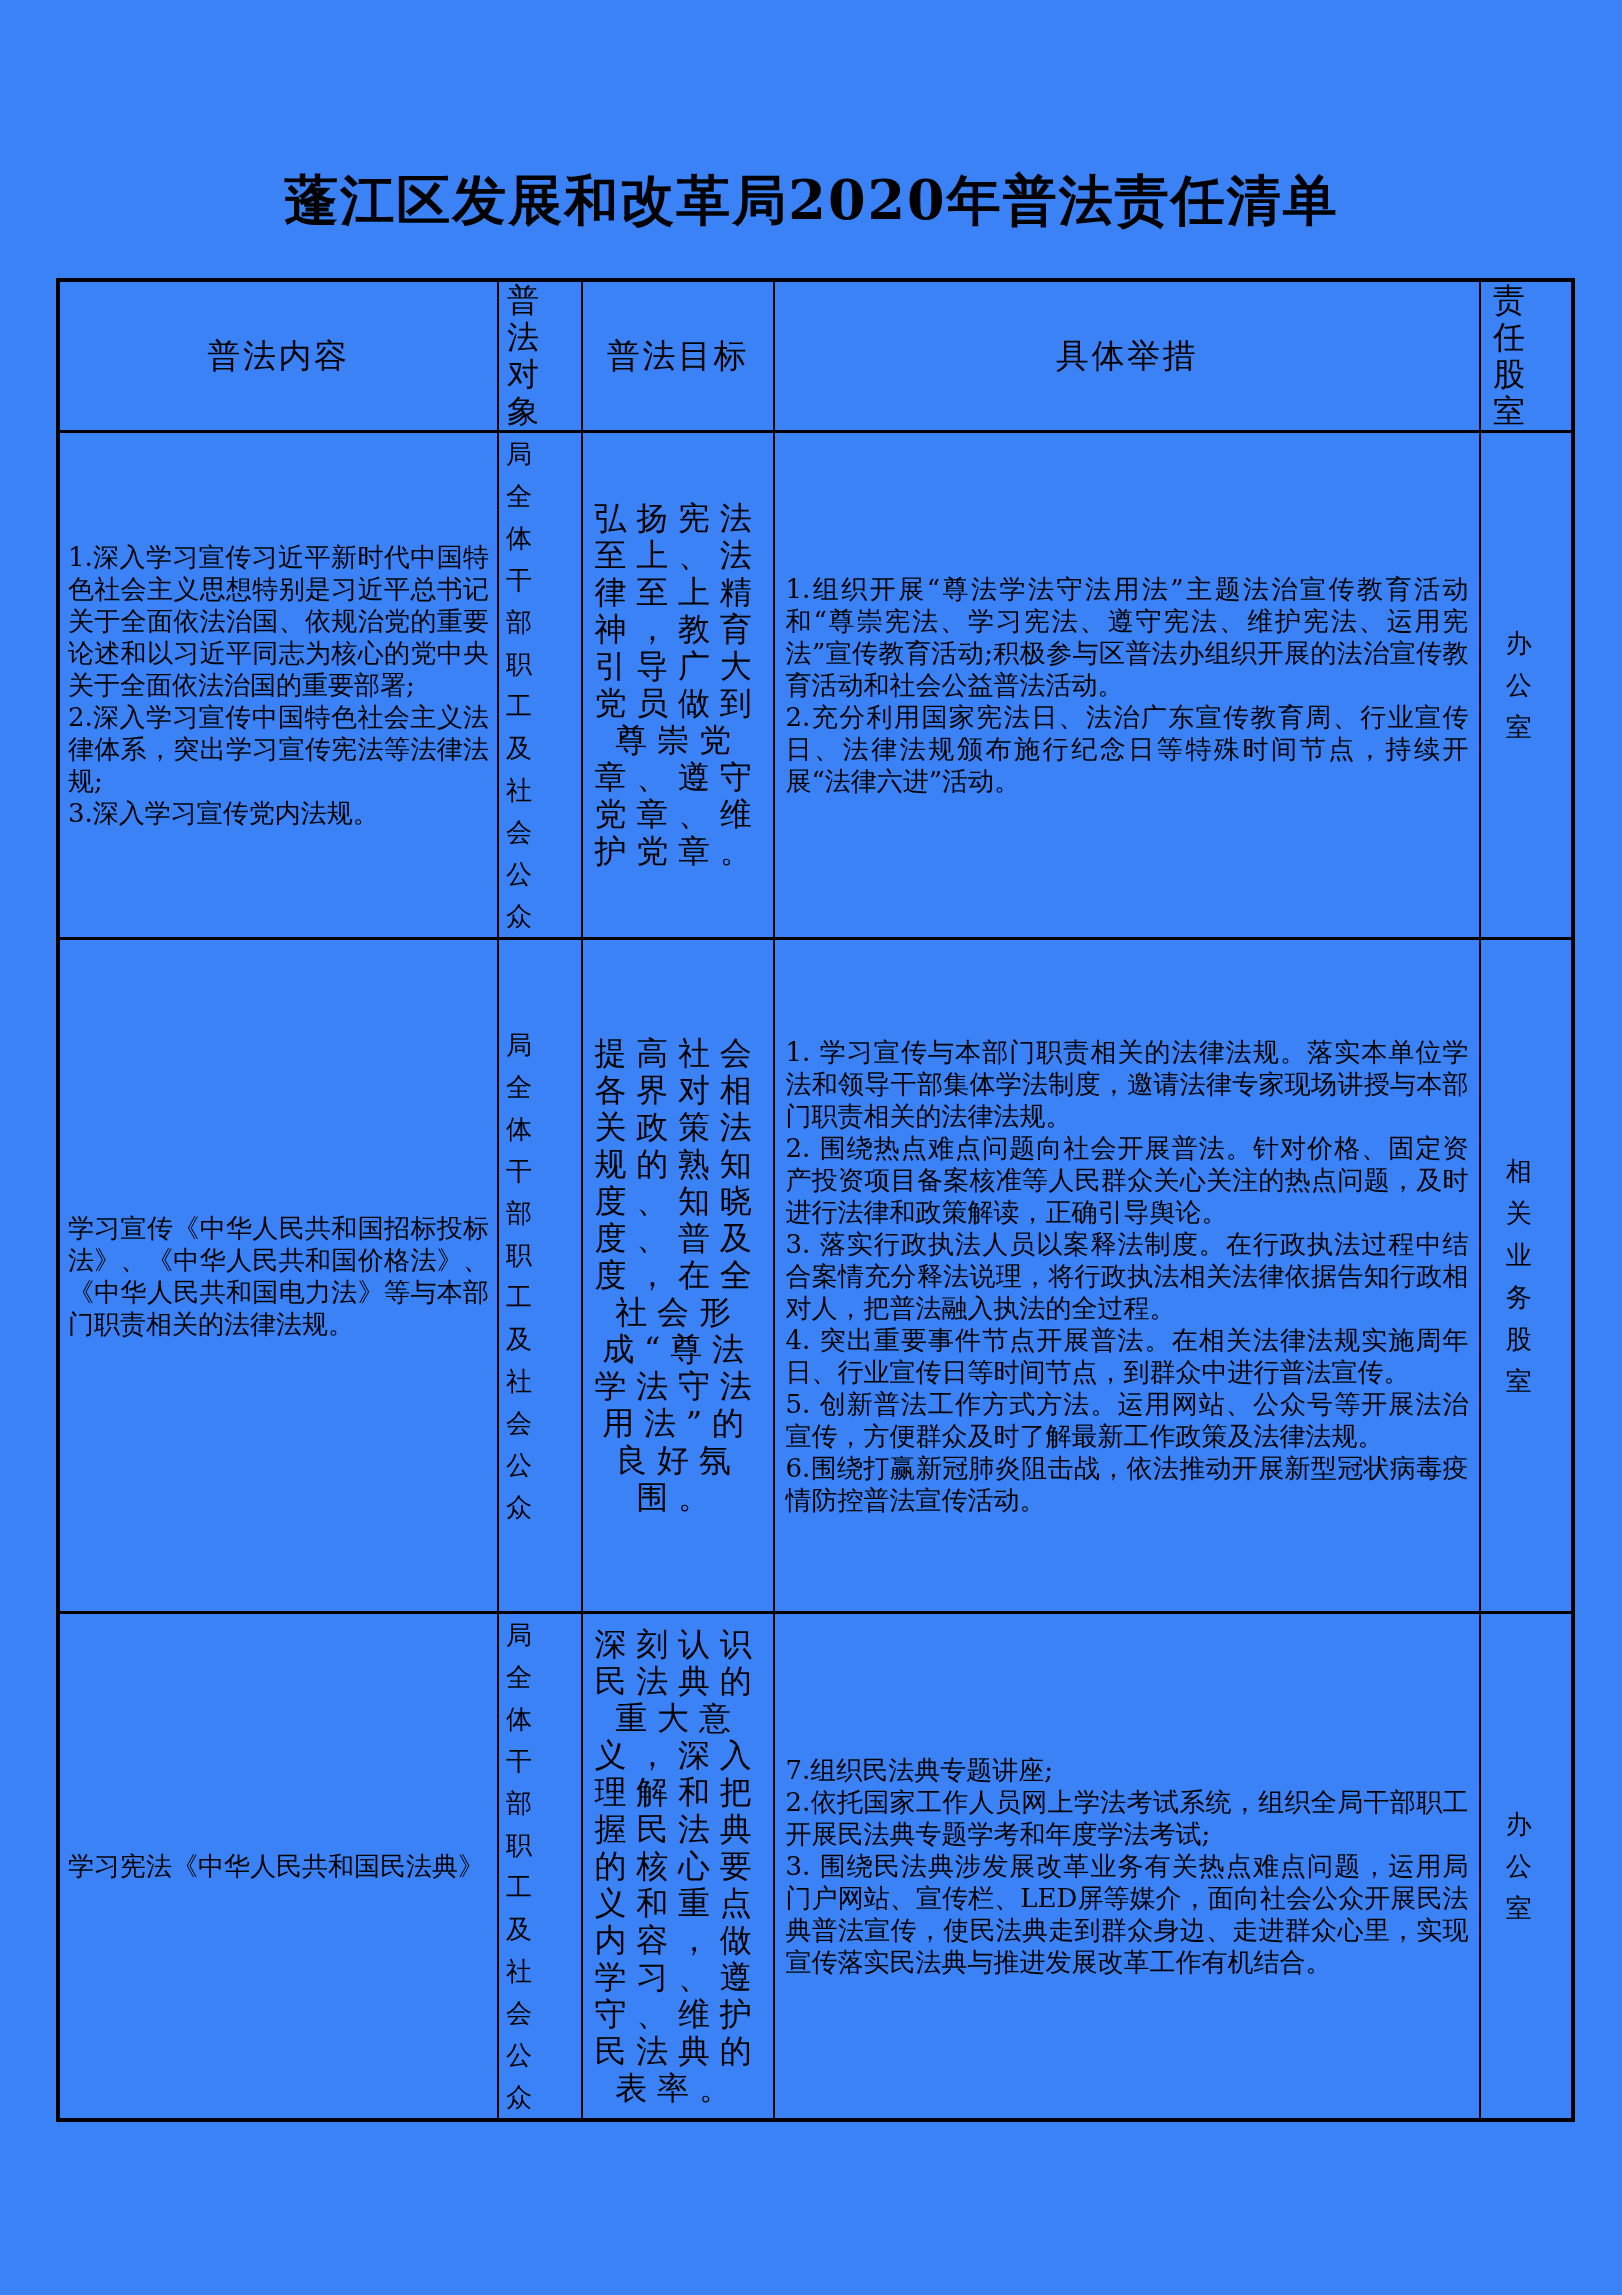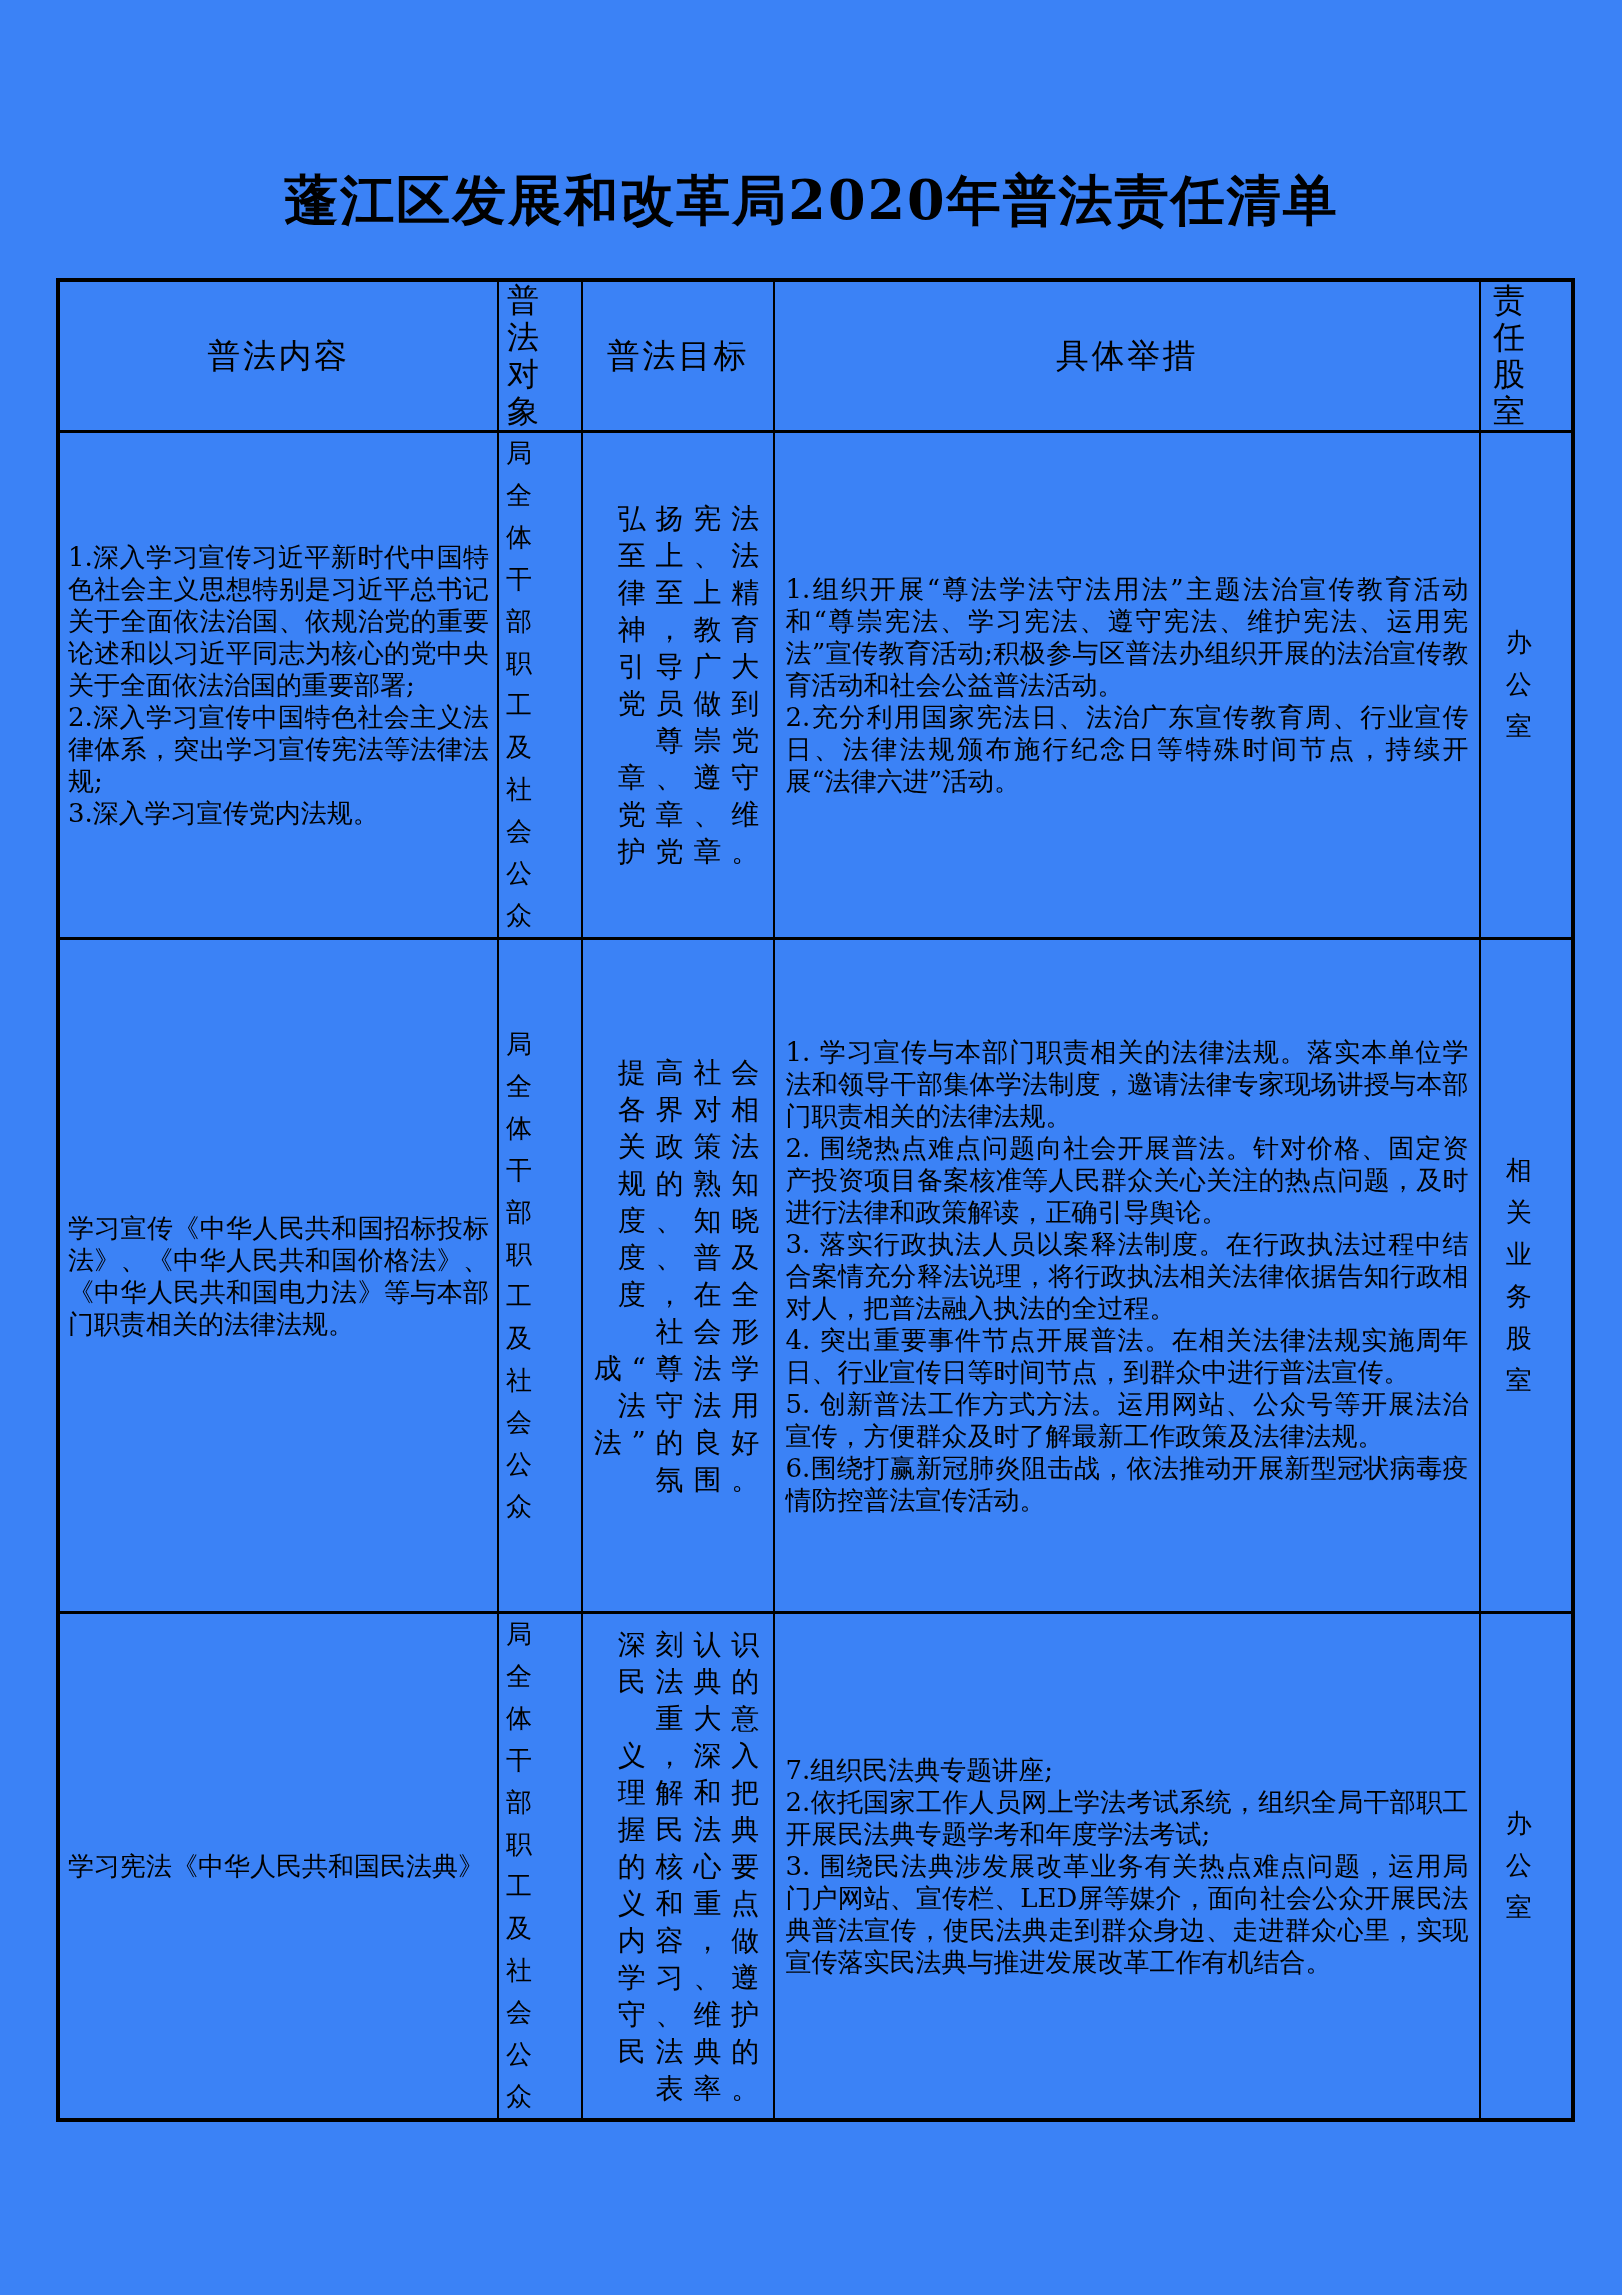--- a/index.html
+++ b/index.html
@@ -55,21 +55,20 @@
     line-height:34px;
   }
   .narrow{
     width:68px;
     margin:0 auto;
     font-size:26px;
     letter-spacing:14.4px;
     line-height:42px;
     text-align:left;
     word-break:break-all;
-    font-family:Liberation Serif, serif;
   }
   .narrow.ctr{text-align:center;}
   .hnarrow{
     width:66px;
     margin:0 auto;
     font-size:32px;
     letter-spacing:14.4px;
     line-height:37px;
     text-align:left;
     word-break:break-all;
@@ -78,24 +77,24 @@
     font-size:26px;
     line-height:32px;
     text-align:justify;
     word-break:break-all;
   }
   .pad-content{padding:5.2px 7.9px;}
   .pad-measures{padding:5.2px 10.5px;}
   .goal{
     width:182px;
     margin:0 auto;
-    font-size:28px;
+    font-size:32px;
     letter-spacing:9.8px;
     line-height:37px;
-    text-align:right;
+    text-align:center;
     word-break:break-all;
   }
   p{margin:0;}
 </style>
 </head>
 <body>
 
 <div class="page">
 
   <h1 class="title">蓬江区发展和改革局2020年普法责任清单</h1>

